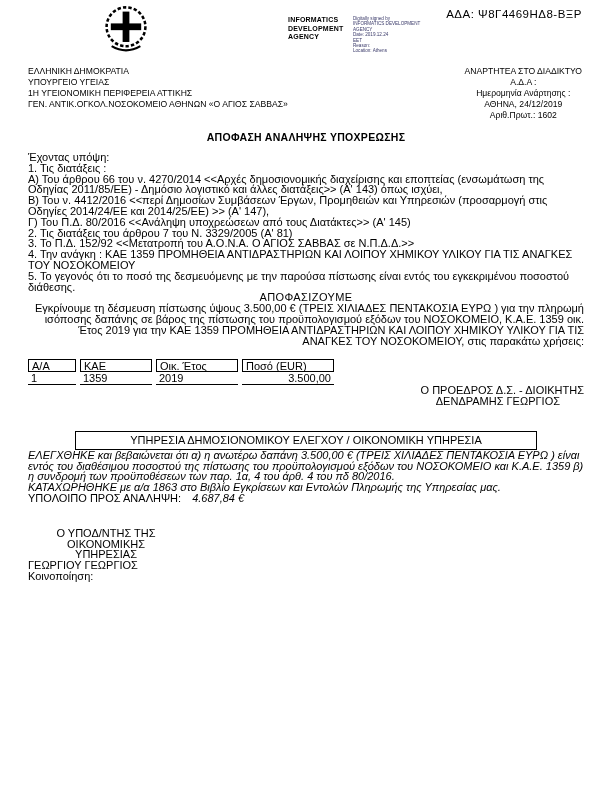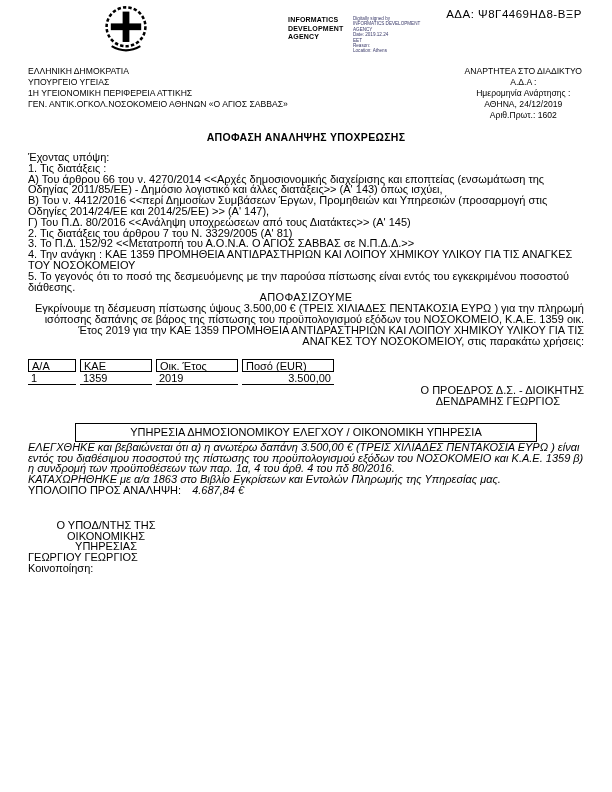--- a/index.html
+++ b/index.html
@@ -58,21 +58,21 @@
   .thead .tcell { border: 1px solid #000; }
   .tbody .tcell { border-bottom: 1px solid #000; }
   .c0 { width: 48px; }
   .c1 { width: 72px; }
   .c2 { width: 82px; }
   .c3 { width: 92px; }
   .tbody .c3 { text-align: right; }
   .president-title { text-align: right; margin-top: 18px; }
   .president-name { text-align: right; padding-right: 24px; margin-top: 28px; }
   .audit-banner {
-    margin: 16px auto 0 auto; width: 462px;
+    margin: 24px auto 0 auto; width: 462px;
     border: 1px solid #000; padding: 3px 4px; text-align: center;
   }
   .audit-checked { margin-top: 12px; font-style: italic; }
   .audit-registered { margin-top: 13px; font-style: italic; }
   .balance-line { margin-top: 13px; }
   .balance-value { font-style: italic; margin-left: 8px; }
   .deputy-title { margin-top: 24px; margin-left: 12px; width: 132px; text-align: center; }
   .deputy-name { margin-top: 28px; margin-left: 28px; }
   .notify { margin-top: 30px; }
 </style>

